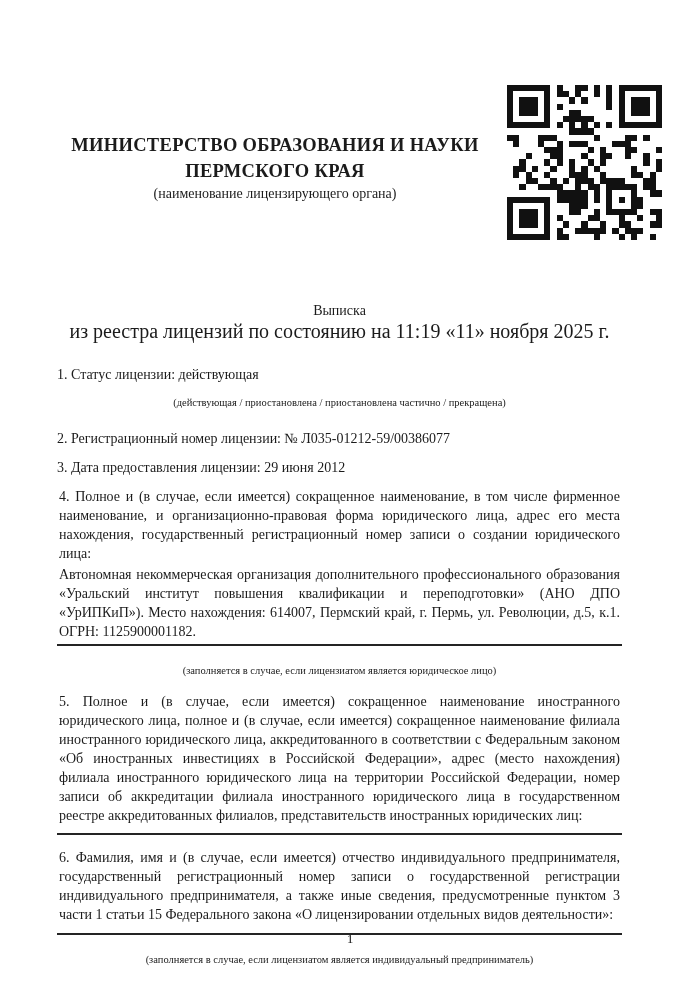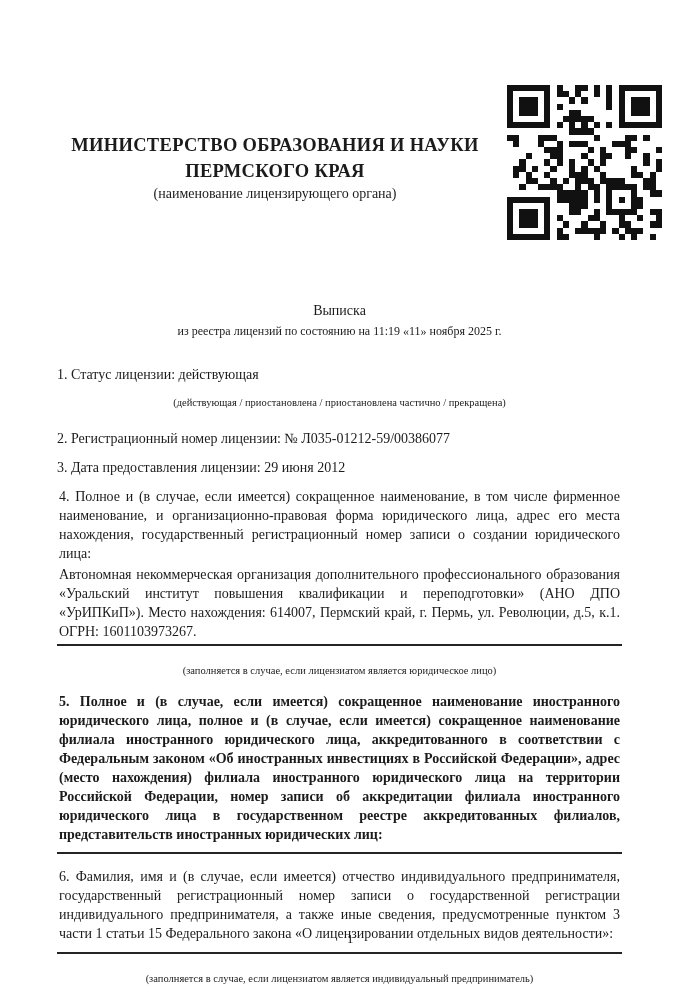--- a/index.html
+++ b/index.html
@@ -13,34 +13,34 @@
 
   .qr{position:absolute;top:85px;right:38px;width:155px;height:155px;}
 
   .header{margin:132px 0 0 60px;width:430px;text-align:center;}
   .ministry{font-weight:bold;font-size:18.5px;line-height:26px;letter-spacing:.3px;}
   .caption{font-size:14px;line-height:14px;margin-top:3px;}
 
   .content{padding:0 78px 0 57px;}
 
   .doc-title{margin-top:99px;text-align:center;font-size:14px;line-height:21px;}
-  .doc-subtitle{text-align:center;font-size:12px;line-height:21px;}
+  .doc-subtitle{text-align:center;font-size:20px;line-height:21px;}
 
   .item{margin:0;font-size:14px;line-height:19px;}
   .para{margin:2px;font-size:14px;line-height:19px;text-align:justify;text-align-last:left;}
   .note{font-size:10.5px;line-height:13px;text-align:center;margin-top:18px;}
   .rule{border-top:2px solid #242424;height:0;}
 
   .mt-item1{margin-top:23px;}
   .mt-note1{margin-top:12px;}
   .mt-item2{margin-top:20px;}
   .mt-item3{margin-top:10px;}
   .mt-item4{margin-top:10px;}
   .mt-rule4{margin-top:3px;}
-  .mt-item5{margin-top:15px;font-weight:bold;}
+  .mt-item5{margin-top:15px;}
   .mt-rule5{margin-top:8px;}
   .mt-item6{margin-top:13px;}
   .mt-rule6{margin-top:9px;}
   .mt-item7{margin-top:18px;}
 
   .page-number{position:absolute;bottom:42px;left:0;width:100%;text-align:center;font-size:13.5px;}
 </style>
 </head>
 <body>
 
@@ -345,21 +345,21 @@
     <div class="doc-subtitle">из реестра лицензий по состоянию на 11:19 «11» ноября 2025 г.</div>
 
     <p class="item mt-item1">1. Статус лицензии: действующая</p>
     <div class="note mt-note1">(действующая / приостановлена / приостановлена частично / прекращена)</div>
 
     <p class="item mt-item2">2. Регистрационный номер лицензии: № Л035-01212-59/00386077</p>
 
     <p class="item mt-item3">3. Дата предоставления лицензии: 29 июня 2012</p>
 
     <p class="para mt-item4">4. Полное и (в случае, если имеется) сокращенное наименование, в том числе фирменное наименование, и организационно-правовая форма юридического лица, адрес его места нахождения, государственный регистрационный номер записи о создании юридического лица:</p>
-    <p class="para">Автономная некоммерческая организация дополнительного профессионального образования «Уральский институт повышения квалификации и переподготовки» (АНО ДПО «УрИПКиП»). Место нахождения: 614007, Пермский край, г. Пермь, ул. Революции, д.5, к.1. ОГРН: 1601103973267.</p>
+    <p class="para">Автономная некоммерческая организация дополнительного профессионального образования «Уральский институт повышения квалификации и переподготовки» (АНО ДПО «УрИПКиП»). Место нахождения: 614007, Пермский край, г. Пермь, ул. Революции, д.5, к.1. ОГРН: 1125900001182.</p>
     <div class="rule mt-rule4"></div>
     <div class="note">(заполняется в случае, если лицензиатом является юридическое лицо)</div>
 
     <p class="para mt-item5">5. Полное и (в случае, если имеется) сокращенное наименование иностранного юридического лица, полное и (в случае, если имеется) сокращенное наименование филиала иностранного юридического лица, аккредитованного в соответствии с Федеральным законом «Об иностранных инвестициях в Российской Федерации», адрес (место нахождения) филиала иностранного юридического лица на территории Российской Федерации, номер записи об аккредитации филиала иностранного юридического лица в государственном реестре аккредитованных филиалов, представительств иностранных юридических лиц:</p>
     <div class="rule mt-rule5"></div>
 
     <p class="para mt-item6">6. Фамилия, имя и (в случае, если имеется) отчество индивидуального предпринимателя, государственный регистрационный номер записи о государственной регистрации индивидуального предпринимателя, а также иные сведения, предусмотренные пунктом 3 части 1 статьи 15 Федерального закона «О лицензировании отдельных видов деятельности»:</p>
     <div class="rule mt-rule6"></div>
     <div class="note">(заполняется в случае, если лицензиатом является индивидуальный предприниматель)</div>
 

